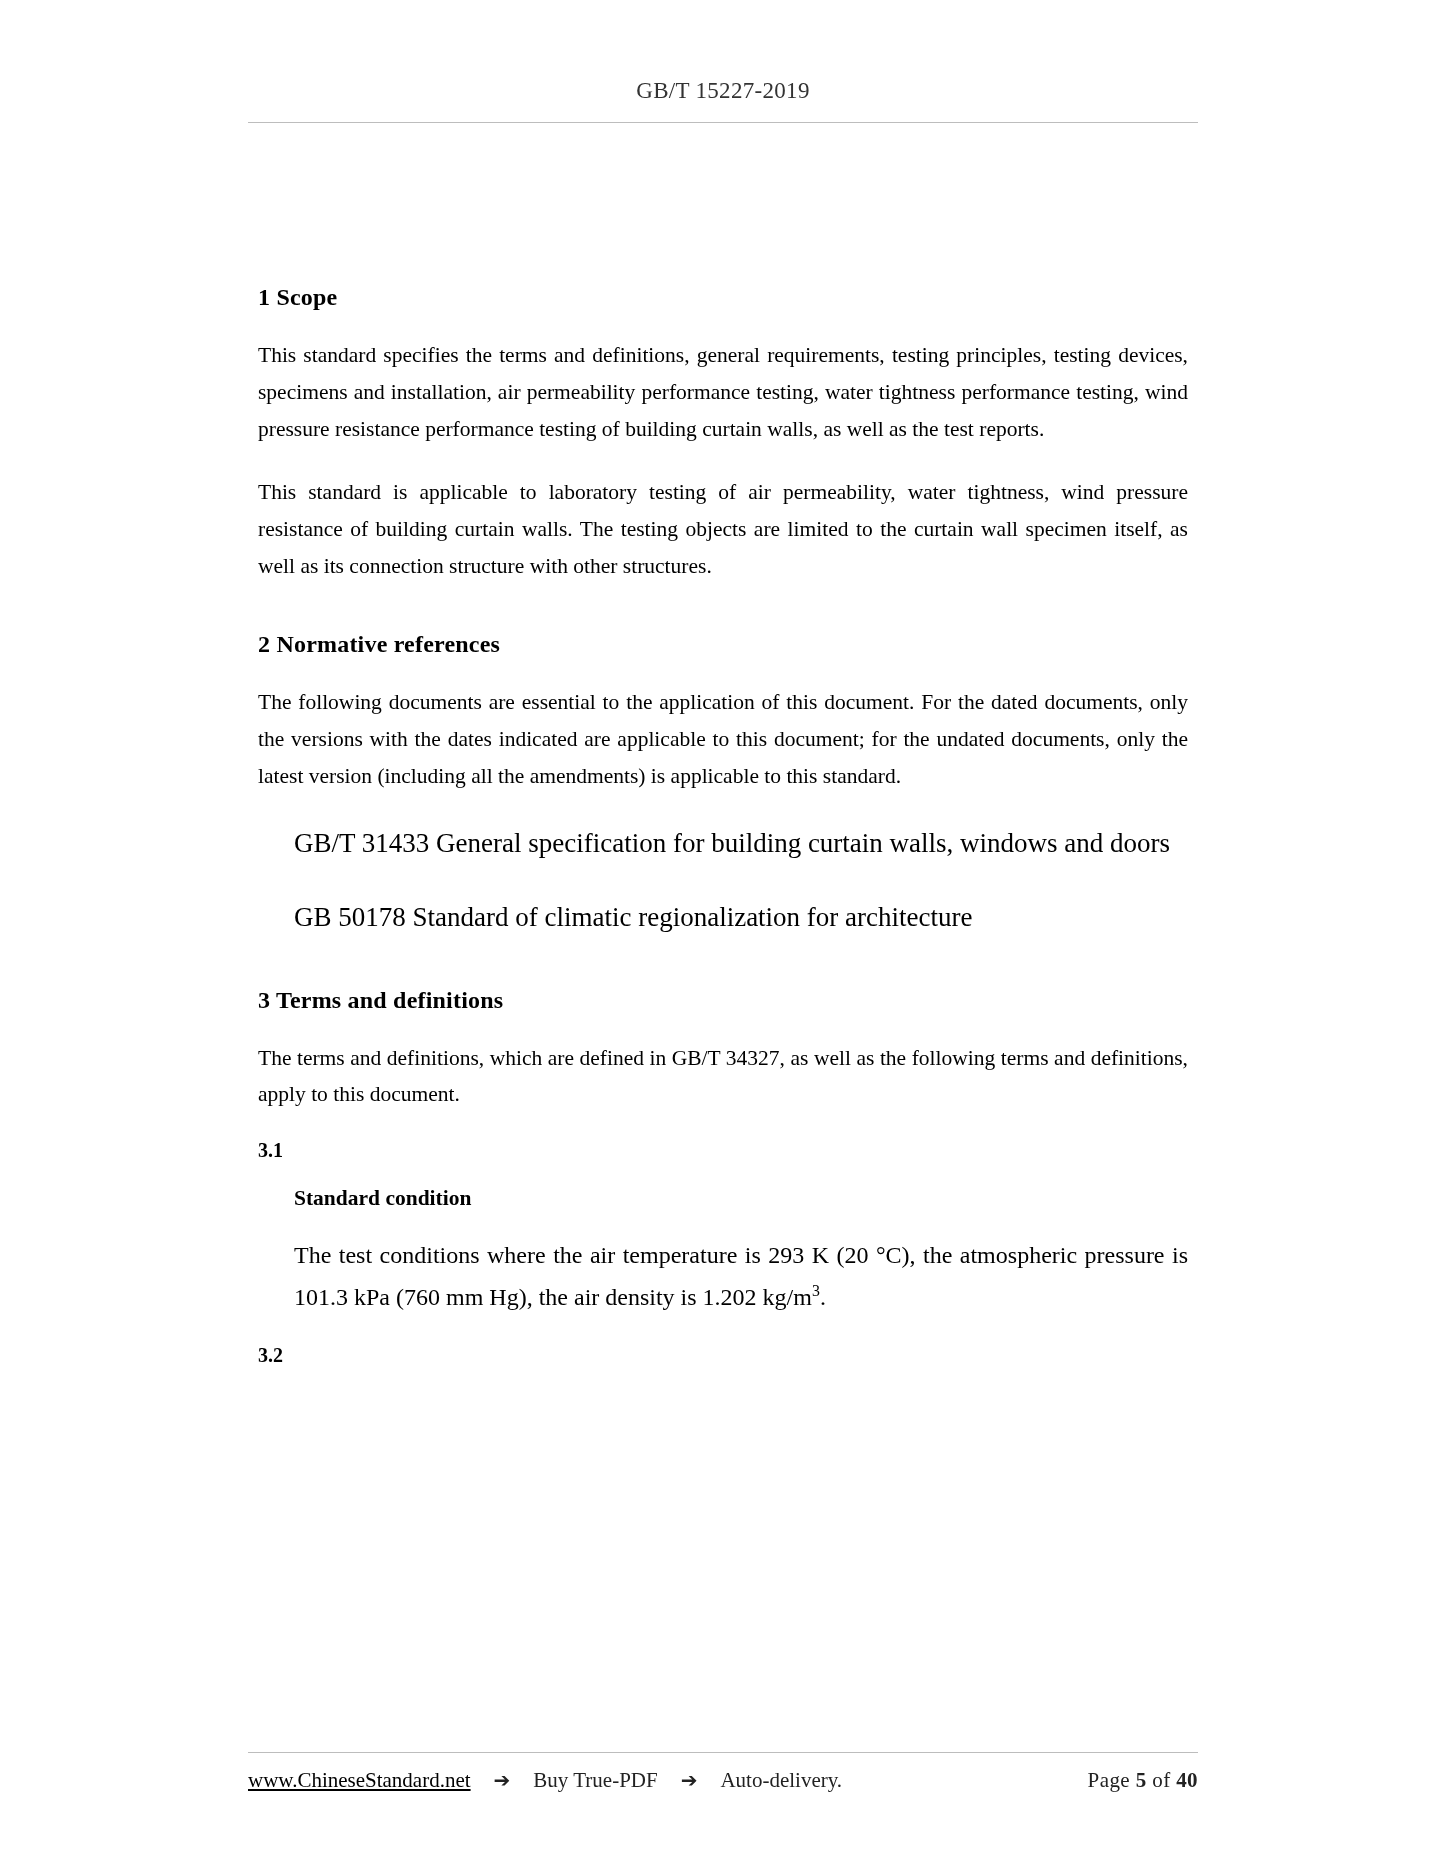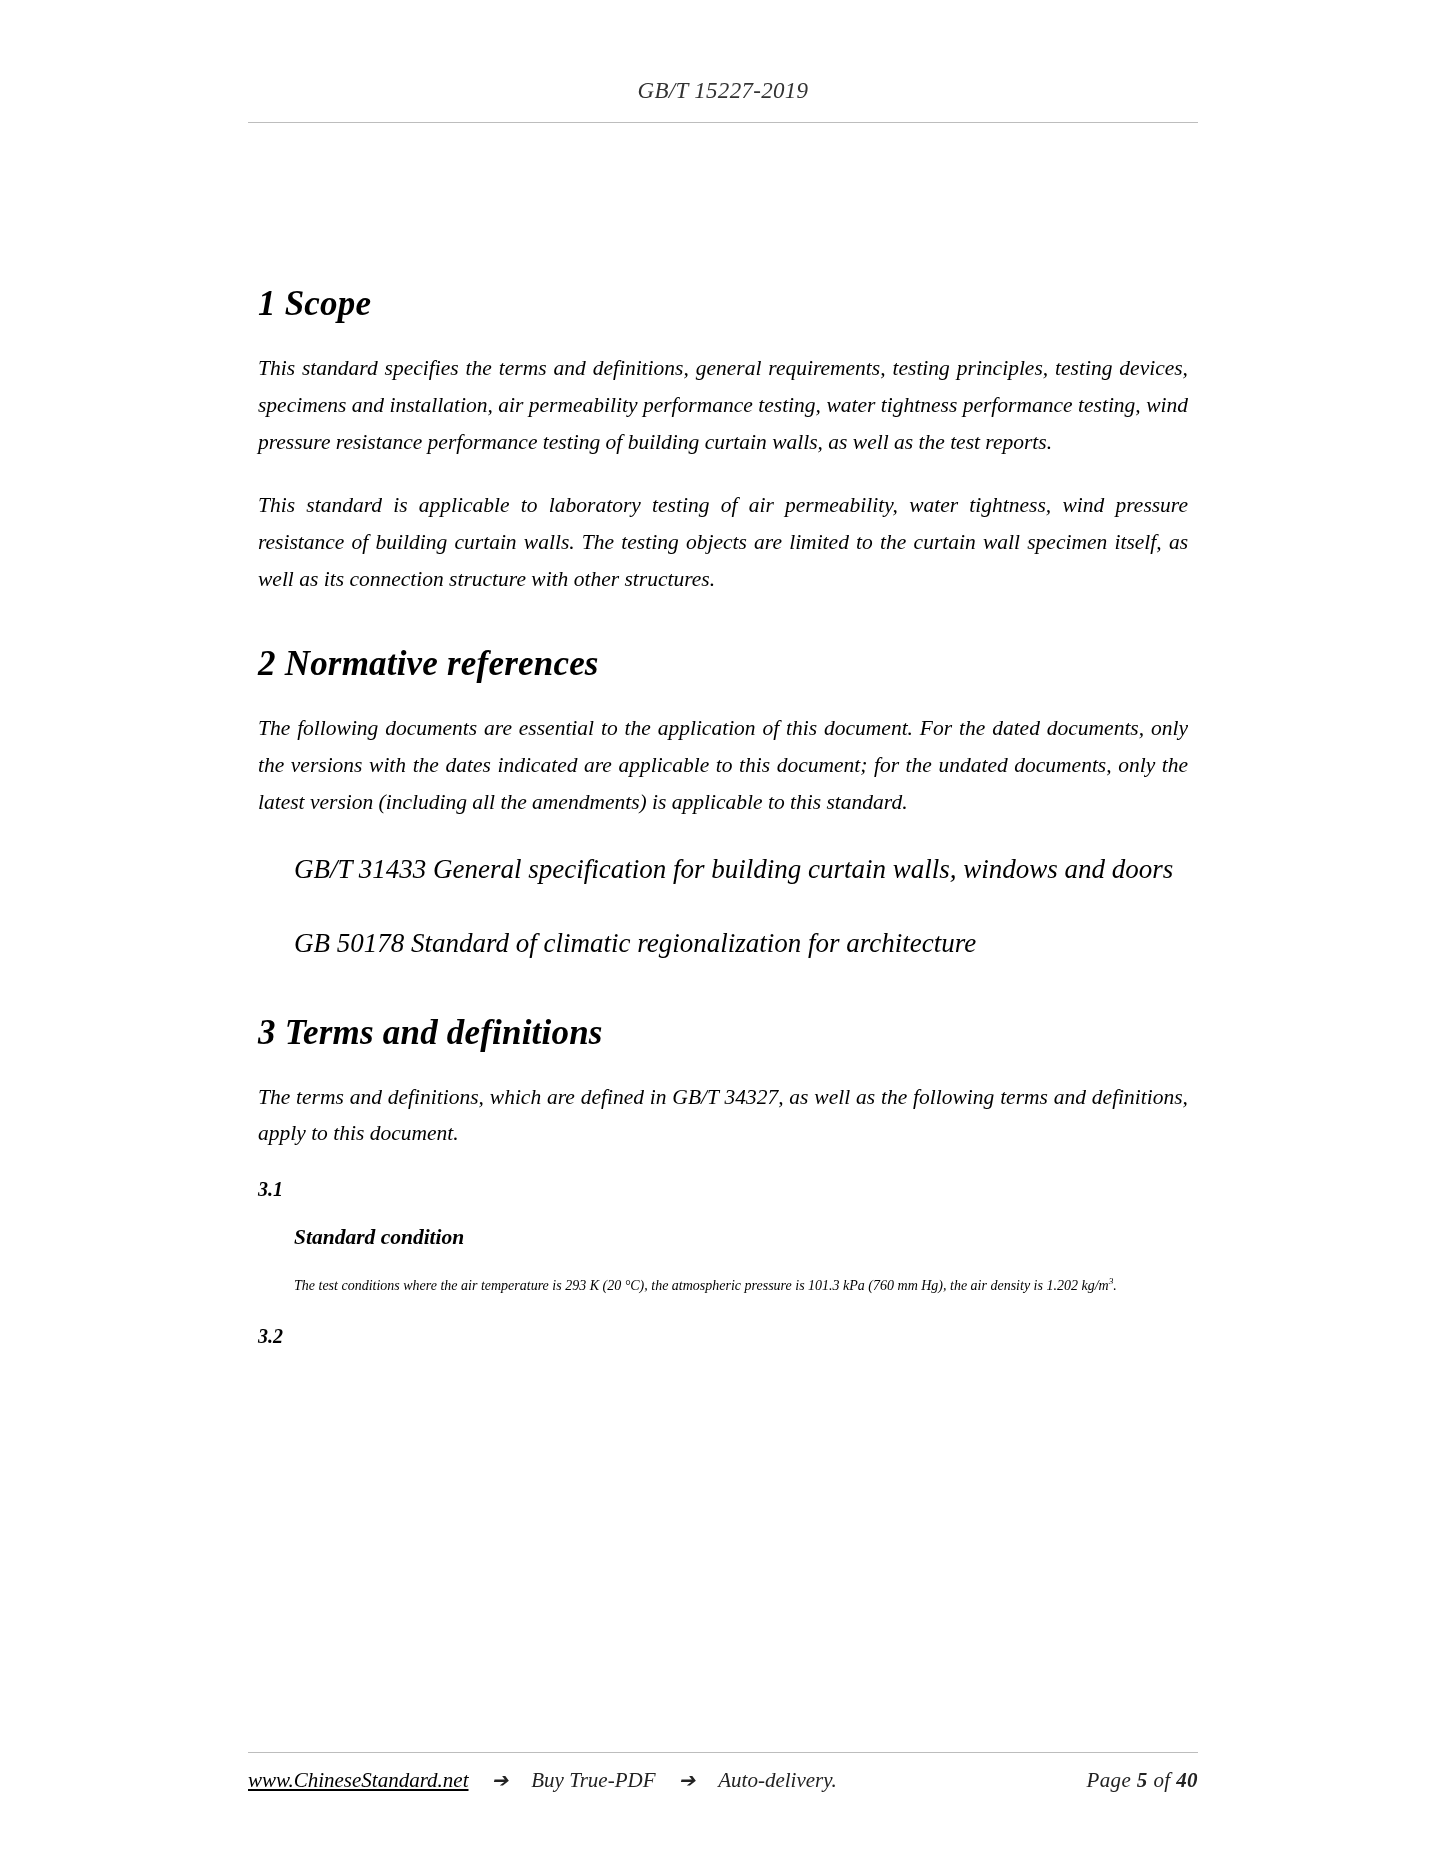--- a/index.html
+++ b/index.html
@@ -14,21 +14,20 @@
     color: #000000;
     position: relative;
   }
   .page {
     position: absolute;
     top: 0; left: 0;
     width: 1445px;
     height: 1870px;
     box-sizing: border-box;
     padding: 0;
-    font-style: italic;
   }
   .header {
     position: absolute;
     top: 78px;
     left: 248px;
     width: 950px;
     text-align: center;
     font-size: 23px;
     color: #333333;
     letter-spacing: 0.3px;
@@ -50,21 +49,21 @@
   h1.doc-title {
     font-size: 30px;
     font-weight: bold;
     text-align: center;
     line-height: 1.9;
     margin: 0 0 0 0;
     letter-spacing: 0.2px;
     padding: 0 20px;
   }
   h2.section-heading {
-    font-size: 35px;
+    font-size: 24px;
     font-weight: bold;
     margin: 46px 0 26px 0;
     letter-spacing: 0.2px;
   }
   p.body-text {
     font-size: 21.5px;
     line-height: 1.72;
     margin: 0 0 26px 0;
     text-align: justify;
     text-justify: inter-word;
@@ -80,21 +79,21 @@
     font-weight: bold;
     margin: 0 0 24px 0;
   }
   p.term-name {
     font-size: 21.5px;
     font-weight: bold;
     margin: 0 0 24px 0;
     padding-left: 36px;
   }
   p.term-def {
-    font-size: 14px;
+    font-size: 24px;
     line-height: 1.72;
     margin: 0 0 26px 0;
     padding-left: 36px;
     text-align: justify;
   }
   .spacer-title { height: 78px; }
   sup { font-size: 0.66em; vertical-align: super; line-height: 0; }
   .footer-rule {
     position: absolute;
     top: 1752px;

